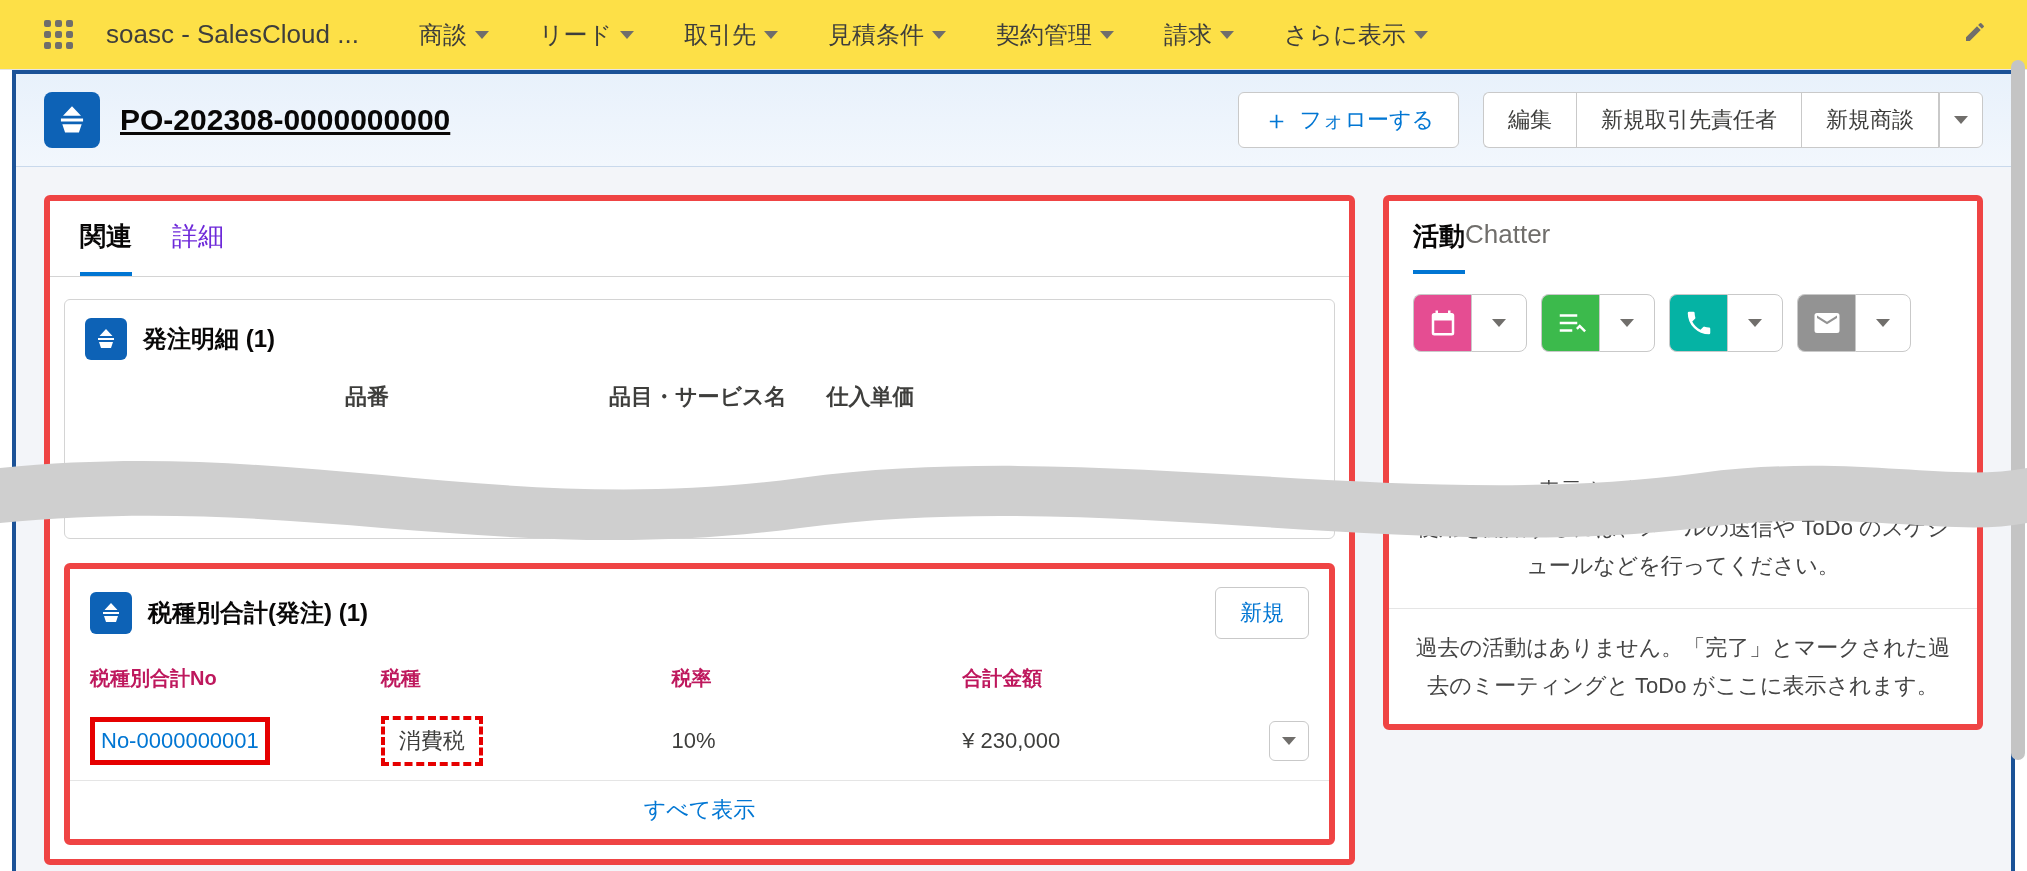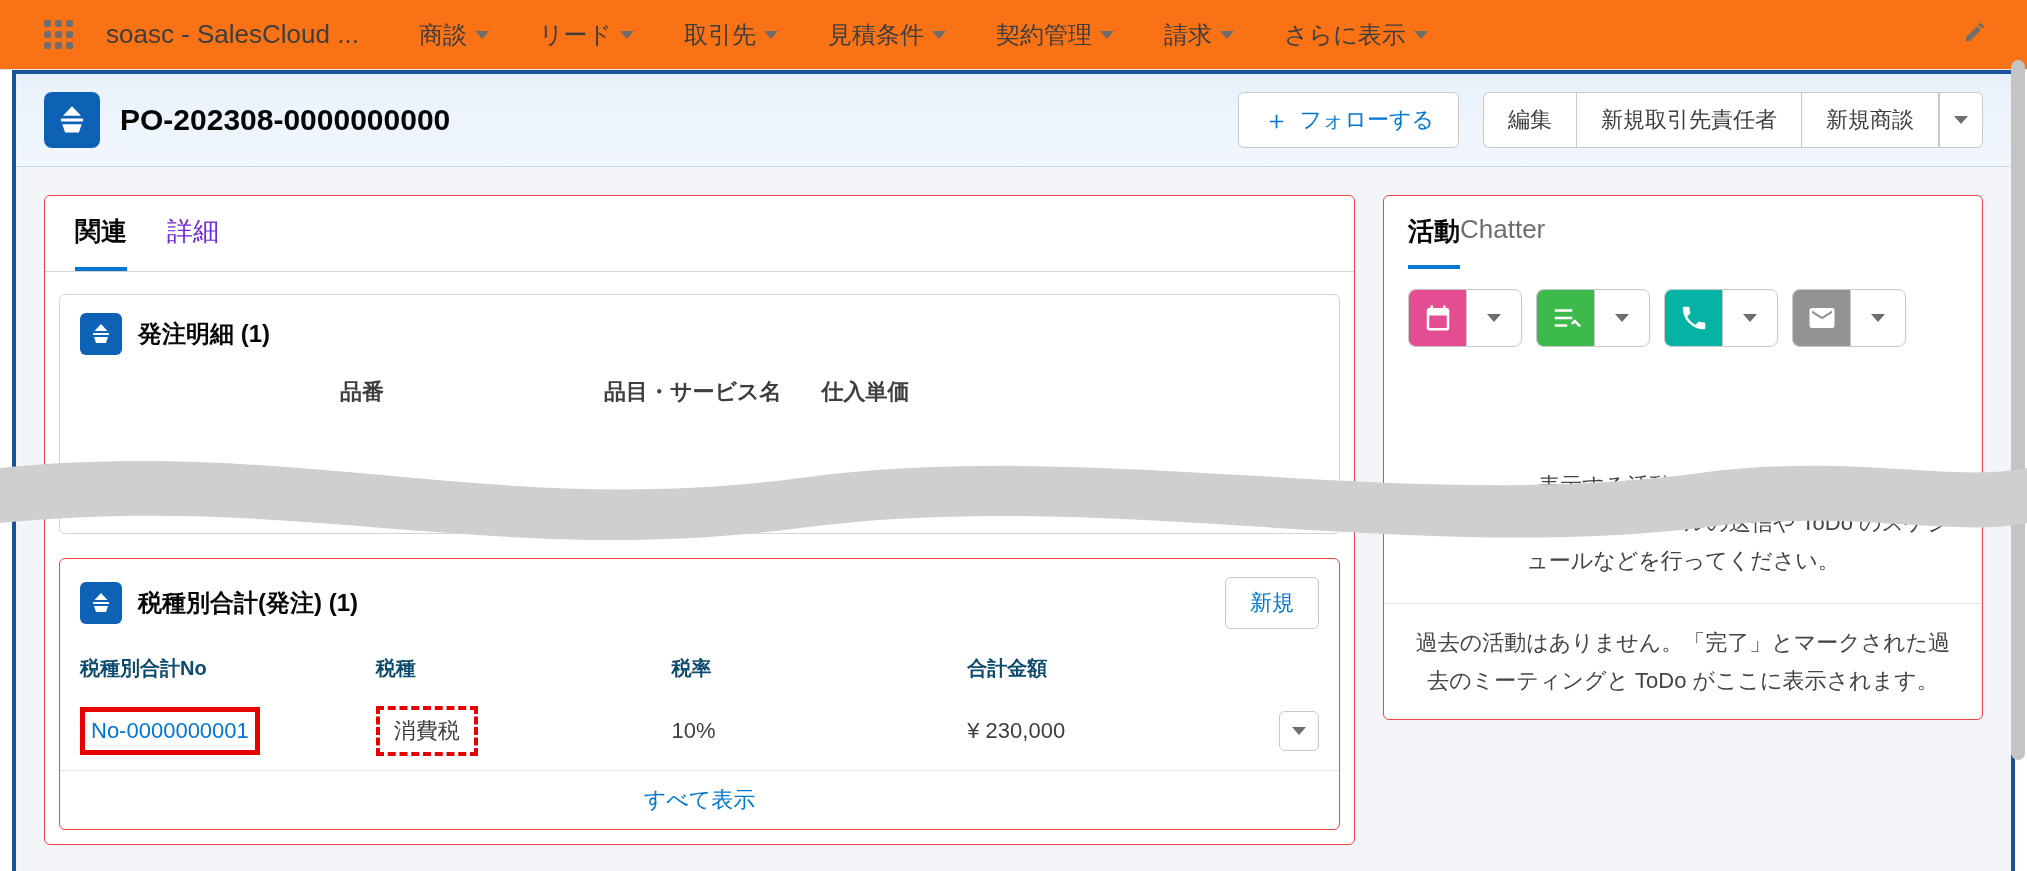--- a/index.html
+++ b/index.html
@@ -11,21 +11,21 @@
     overflow: hidden;
     position: relative;
   }
 
   
   .topnav {
     display: flex;
     align-items: center;
     padding: 12px 40px;
     border-bottom: 1px solid #e5e5e5;
-    background: #f97316;
+    background: #fde047;
     height: 70px;
   }
   .app-launcher {
     width: 36px; height: 36px;
     display: grid;
     grid-template-columns: repeat(3, 7px);
     grid-template-rows: repeat(3, 7px);
     gap: 4px;
     place-content: center;
     cursor: pointer;
@@ -53,21 +53,21 @@
   }
   .record-icon {
     width: 56px; height: 56px;
     background: #0d62b6; border-radius: 8px;
     display: flex; align-items: center; justify-content: center;
     margin-right: 20px;
     color: #fff;
   }
   .record-icon svg { width: 36px; height: 36px; }
   .rec-type { font-size: 20px; color: #3e3e3c; }
-  .rec-title { font-size: 30px; font-weight: 700; color: #080707; }
+  .rec-title { font-size: 30px; font-weight: 700; color: #080707; text-decoration: underline; }
   .spacer { flex: 1; }
   .rec-actions { display: flex; gap: 0; }
   .btn {
     border: 1px solid #c9c9c9; background: #fff; color: #0176d3;
     font-size: 22px; padding: 12px 24px; cursor: pointer;
     display: flex; align-items: center; gap: 10px;
   }
   .btn.follow { border-radius: 6px; margin-right: 24px; color:#0176d3; }
   .btn.group-first { border-radius: 6px 0 0 6px; border-right: none; color:#3e3e3c;}
   .btn.group-mid { border-right: none; color:#3e3e3c;}
@@ -78,38 +78,38 @@
   
   .content {
     display: flex;
     gap: 28px;
     padding: 28px;
     background: #f3f5f9;
   }
   .col-left { flex: 1; }
   .col-right { width: 600px; }
 
-  .card { background:#fff; border:1px solid #ef4444; border-radius:6px; }
+  .card { background:#fff; border:6px solid #ef4444; border-radius:6px; }
 
   
   .tabs { display:flex; gap:40px; padding: 18px 30px 0; border-bottom:1px solid #d4d4d4; background:#fff; border-radius:6px 6px 0 0; }
   .tab { font-size:26px; color:#6d28d9; padding-bottom:18px; cursor:pointer; }
   .tab.active { color:#080707; font-weight:700; border-bottom:4px solid #0176d3; }
 
   
   .rel-card { margin-top: 22px; }
   .rel-head { display:flex; align-items:center; padding:18px 20px; }
   .rel-head .small-icon {
     width:42px; height:42px; background:#0d62b6; border-radius:6px;
     display:flex; align-items:center; justify-content:center; color:#fff; margin-right:16px;
   }
   .rel-head .small-icon svg { width:26px; height:26px; }
   .rel-title { font-size:24px; font-weight:700; color:#080707; }
   .btn-new { margin-left:auto; border:1px solid #c9c9c9; color:#0176d3; background:#fff; font-size:22px; padding:10px 24px; border-radius:6px; cursor:pointer; }
-  .col-labels { display:flex; padding:8px 20px 10px; font-size:20px; color:#0c4a6e; font-weight:600; }
+  .col-labels { display:flex; padding:8px 20px 10px; font-size:20px; color:#be185d; font-weight:600; }
   .col-labels > div, .data-row > div { flex:1; }
   .partial-row { display:flex; padding:4px 20px 6px; font-size:22px; color:#3e3e3c; font-weight:600; gap:40px; }
   .partial-row .indent { width:220px; }
   .data-row { display:flex; align-items:center; padding:14px 20px; font-size:22px; color:#3e3e3c; }
   .data-row .link { color:#0176d3; }
   .row-more { border:1px solid #c9c9c9; border-radius:6px; width:40px; height:40px; display:flex; align-items:center; justify-content:center; cursor:pointer; margin-left:auto; }
   .row-more .chev { border-top-color:#706e6b; }
   .rel-footer { text-align:center; padding:14px 0; font-size:22px; color:#0176d3; border-top:1px solid #e5e5e5; cursor:pointer; }
 
   

